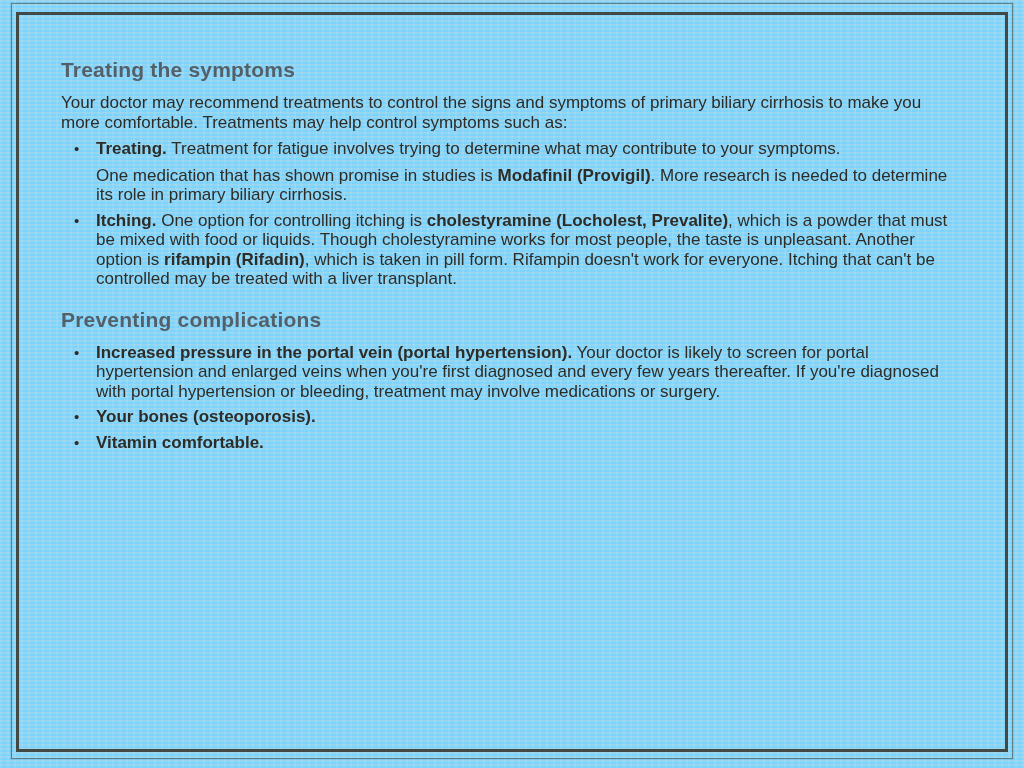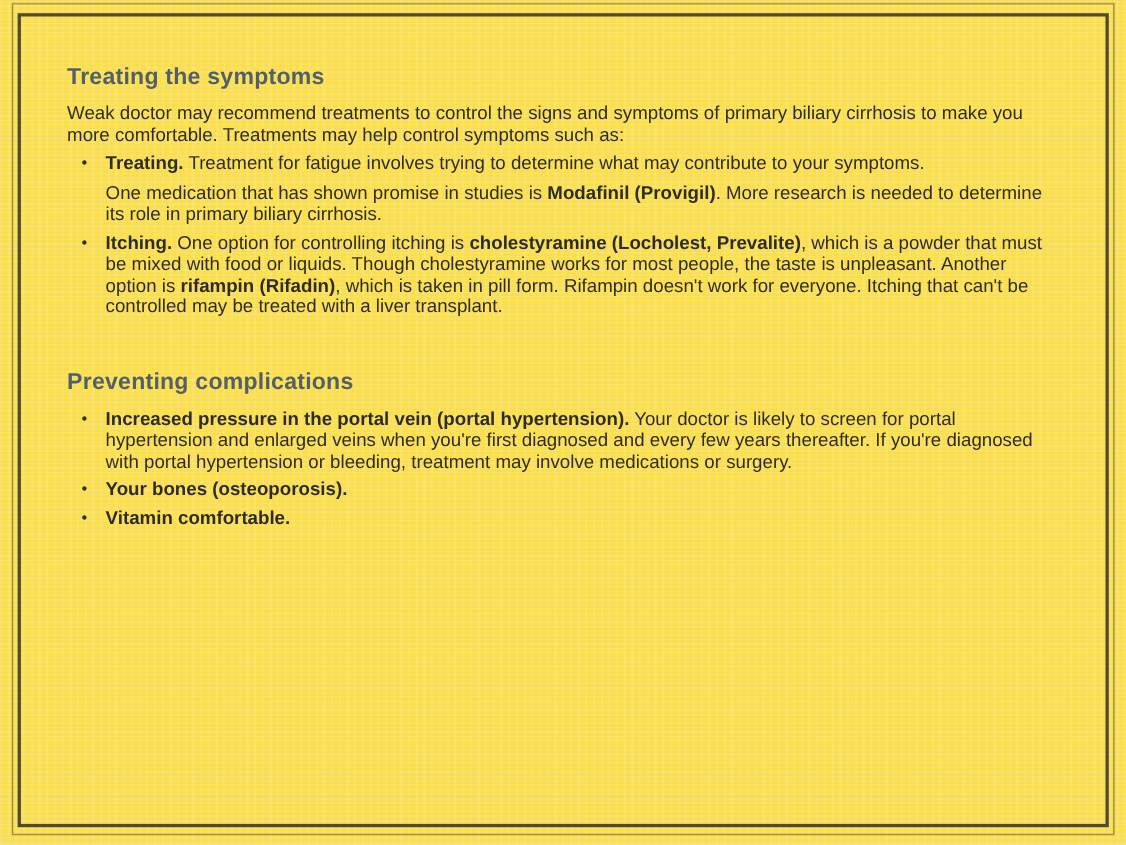--- a/index.html
+++ b/index.html
@@ -4,21 +4,21 @@
 <style>
   html, body {
     margin: 0;
     padding: 0;
     background: #e9e5d6;
   }
   .slide {
     position: relative;
     width: 1024px;
     height: 768px;
-    background: #fde047;
+    background: #7dd3fc;
     overflow: hidden;
     font-family: "Liberation Sans", sans-serif;
     color: #2d2c27;
   }
   
   .slide::before {
     content: "";
     position: absolute;
     inset: 0;
     pointer-events: none;
@@ -44,21 +44,21 @@
     top: 12px; left: 16px; right: 16px; bottom: 16px;
     border: 3px solid rgba(56,53,43,0.88);
     pointer-events: none;
   }
   .content {
     position: absolute;
     left: 61px;
     top: 57px;
     width: 897px;
   }
-  section.sect + section.sect { margin-top: 46px; }
+  section.sect + section.sect { margin-top: 18px; }
   h2.heading {
     margin: 0 0 11px 0;
     font-size: 21px;
     line-height: 25px;
     font-weight: bold;
     color: #546069;
     letter-spacing: 0.2px;
   }
   p.intro {
     margin: 0 0 7px 0;
@@ -92,21 +92,21 @@
 </style>
 </head>
 <body>
 
 <div class="slide">
   <div class="frame-outer"></div>
   <div class="frame-inner"></div>
   <div class="content">
       <section class="sect">
         <h2 class="heading">Treating the symptoms</h2>
-        <p class="intro">Weak doctor may recommend treatments to control the signs and symptoms of primary biliary cirrhosis to make you more comfortable. Treatments may help control symptoms such as:</p>
+        <p class="intro">Your doctor may recommend treatments to control the signs and symptoms of primary biliary cirrhosis to make you more comfortable. Treatments may help control symptoms such as:</p>
         <ul class="bullets">
           <li class="bullet">
             <span class="marker">•</span>
             <div class="bullet-body">
               <p class="bpara"><span class="b">Treating.</span><span class="r"> Treatment for fatigue involves trying to determine what may contribute to your symptoms.</span></p>
               <p class="bpara"><span class="r">One medication that has shown promise in studies is </span><span class="b">Modafinil (Provigil)</span><span class="r">. More research is needed to determine its role in primary biliary cirrhosis.</span></p>
             </div>
           </li>
           <li class="bullet">
             <span class="marker">•</span>

